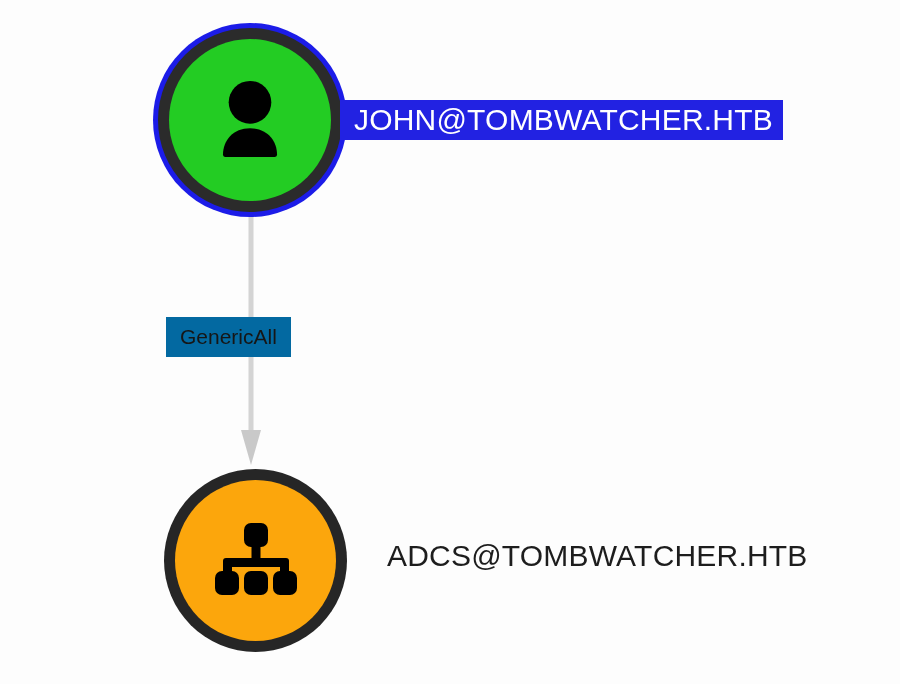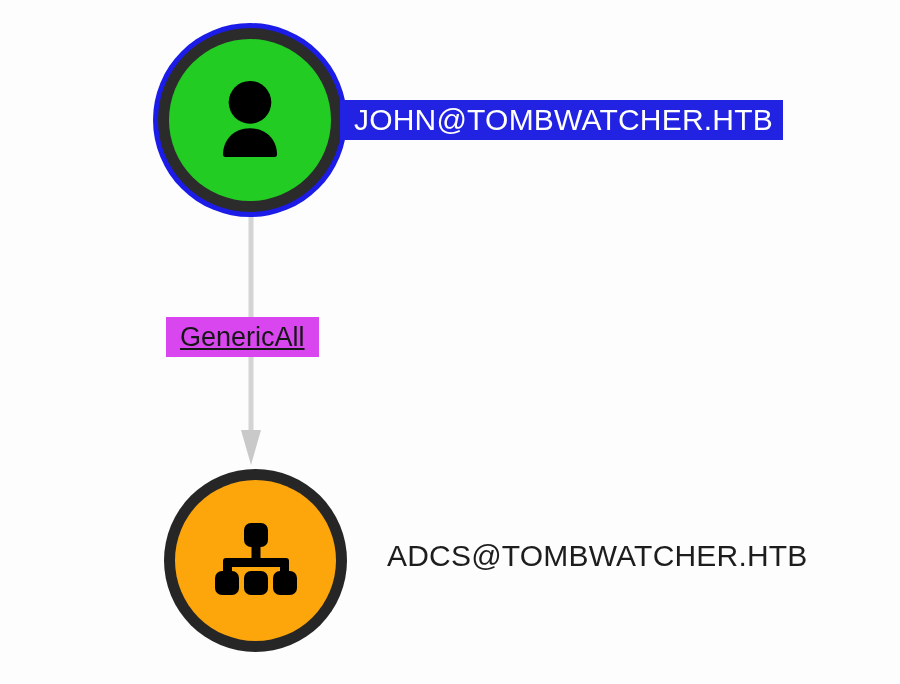--- a/index.html
+++ b/index.html
@@ -119,26 +119,25 @@
     margin-left: 29px;
   }
 
   
   #label-edge {
     position: absolute;
     left: 166px;
     top: 317px;
     height: 40px;
     padding: 0 14px;
-    background: #d946ef;
+    background: #0369a1;
     color: #161616;
-    font-size: 27px;
+    font-size: 21px;
     line-height: 40px;
     white-space: nowrap;
-    text-decoration: underline;
   }
 </style>
 </head>
 <body>
 
 <div id="graph-canvas">
 
   <svg id="edge-layer" viewBox="0 0 900 684" width="900" height="684" xmlns="http://www.w3.org/2000/svg">
     <g>
       <line x1="251" y1="214" x2="251" y2="436" stroke="#d4d4d4" stroke-width="5"></line>

